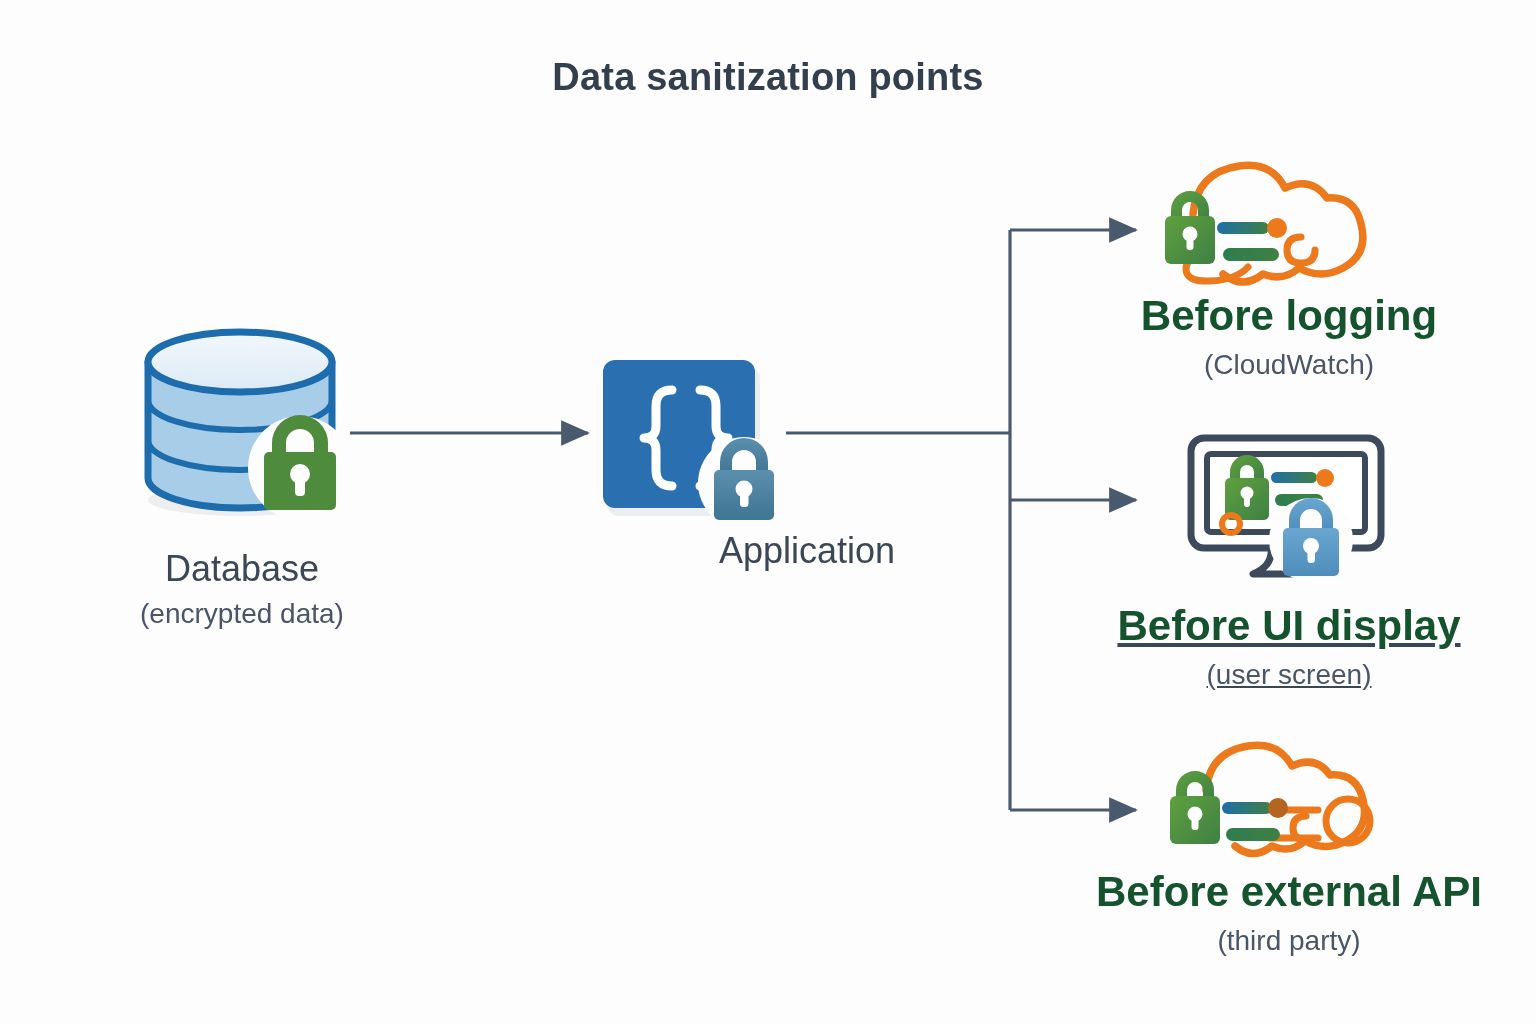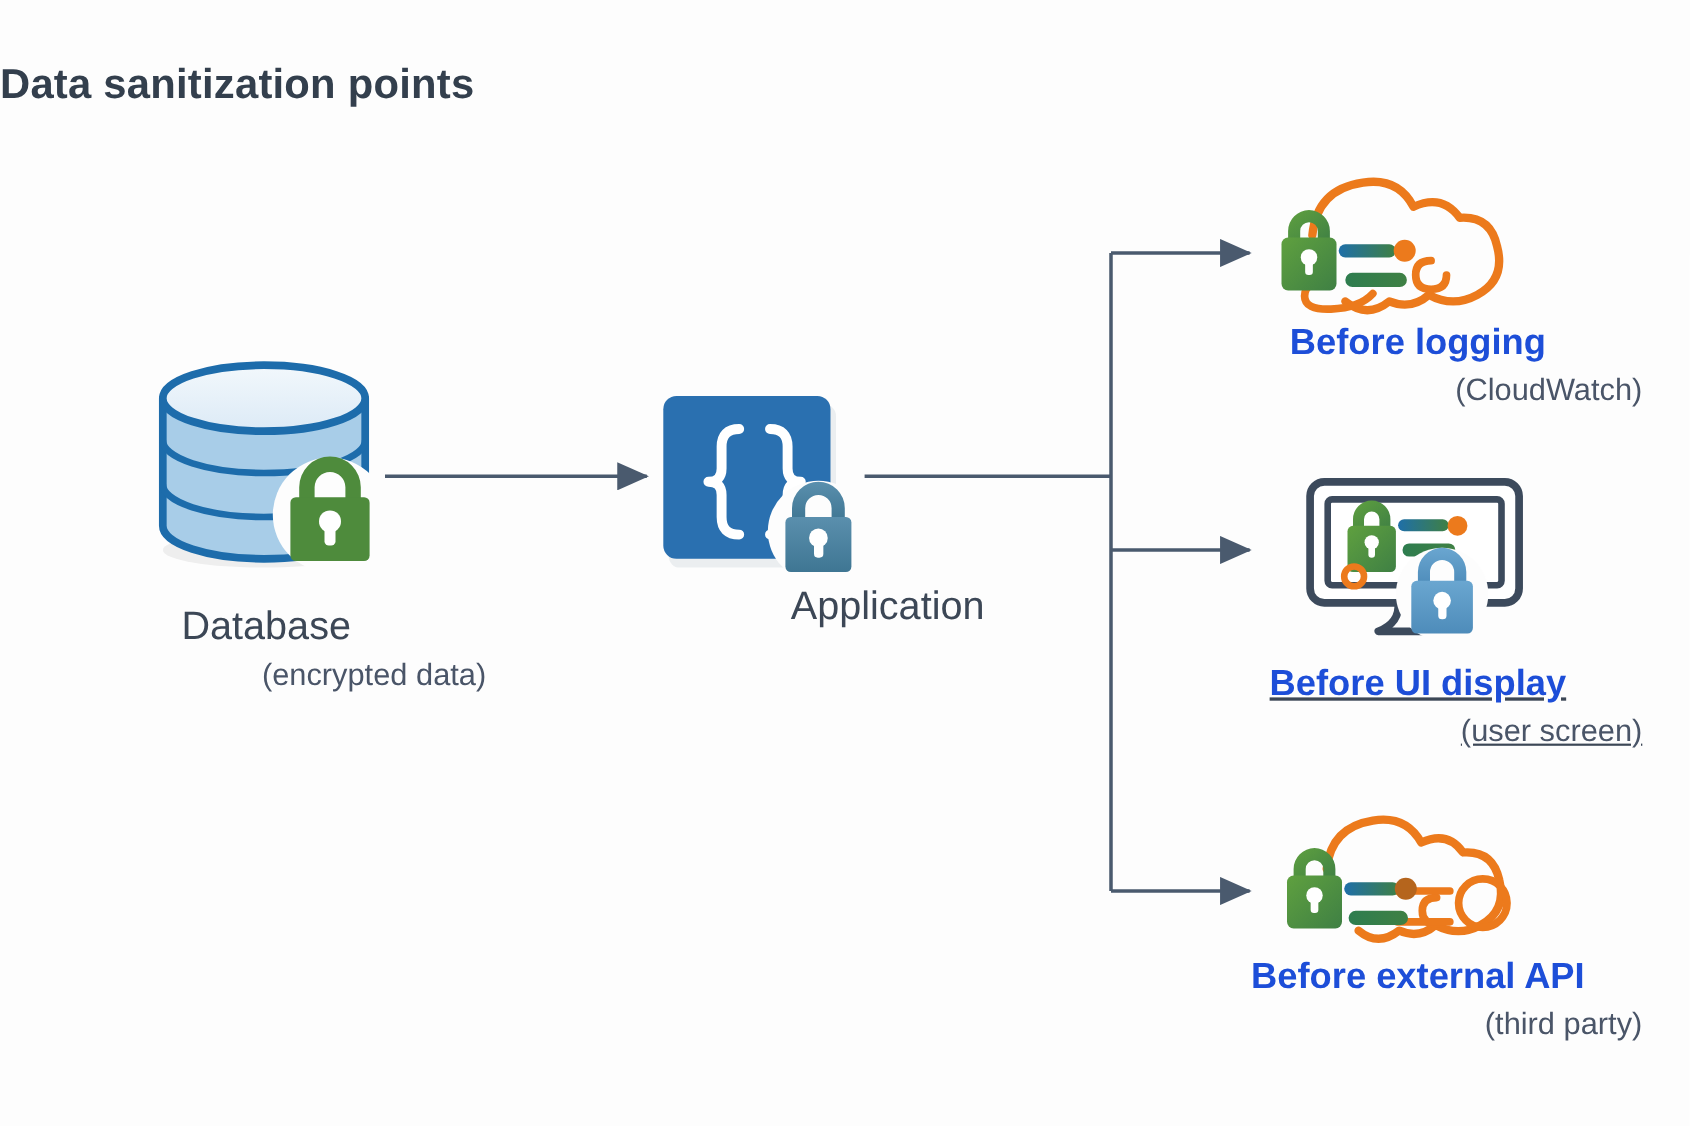--- a/index.html
+++ b/index.html
@@ -21,21 +21,21 @@
     width: 1536px;
     height: 1024px;
   }
 
   
   .title {
     position: absolute;
     left: 0;
     top: 56px;
     width: 1536px;
-    text-align: left;
+    text-align: center;
     font-size: 38px;
     font-weight: bold;
     color: #333f4d;
     letter-spacing: 0.2px;
   }
 
   
   .node-label {
     position: absolute;
     text-align: center;
@@ -44,31 +44,30 @@
   }
   .node-label .primary {
     display: block;
     font-size: 36px;
     font-weight: normal;
     color: #3c4756;
     line-height: 1.15;
   }
   .node-label .primary.bold {
     font-weight: bold;
-    font-size: 33px;
-    color: #1d4ed8;
+    font-size: 42px;
+    color: #14532d;
   }
   .node-label .secondary {
     display: block;
     font-size: 28px;
     font-weight: normal;
     color: #4a5568;
     line-height: 1.35;
     margin-top: 6px;
-    text-align: right;
   }
 
   
   #db-label      { left: 42px;   top: 530px;  width: 400px; margin-top: 18px; }
   #app-label     { left: 495px;  top: 530px;  width: 400px; text-align: right; }
   #log-label     { left: 1085px; top: 292px;  width: 408px; }
   #ui-label      { left: 1085px; top: 602px;  width: 408px; text-decoration: underline; }
   #api-label     { left: 1085px; top: 868px;  width: 408px; }
 </style>
 </head>

